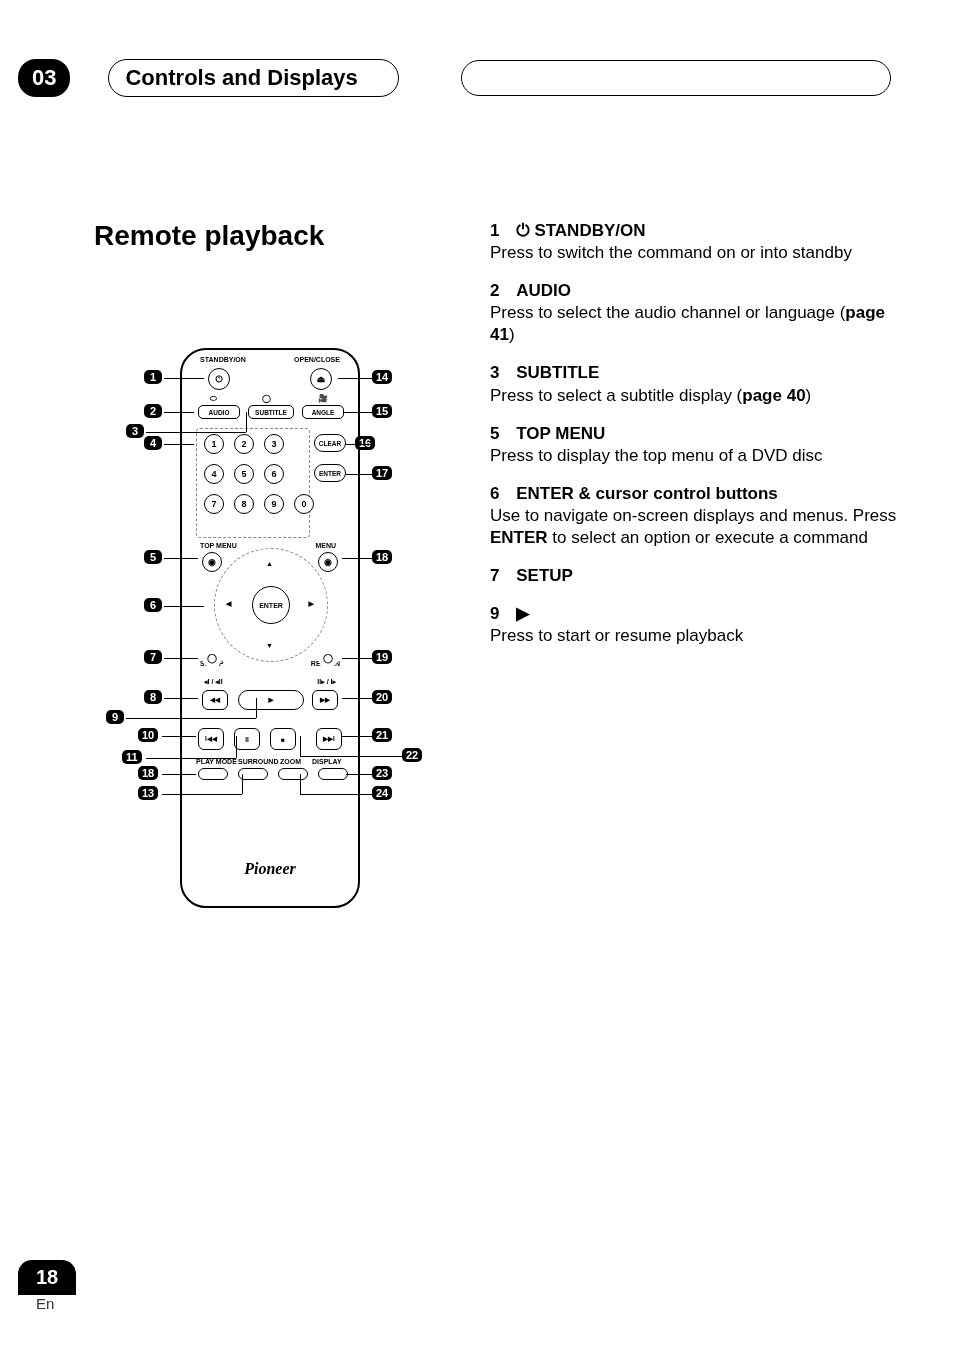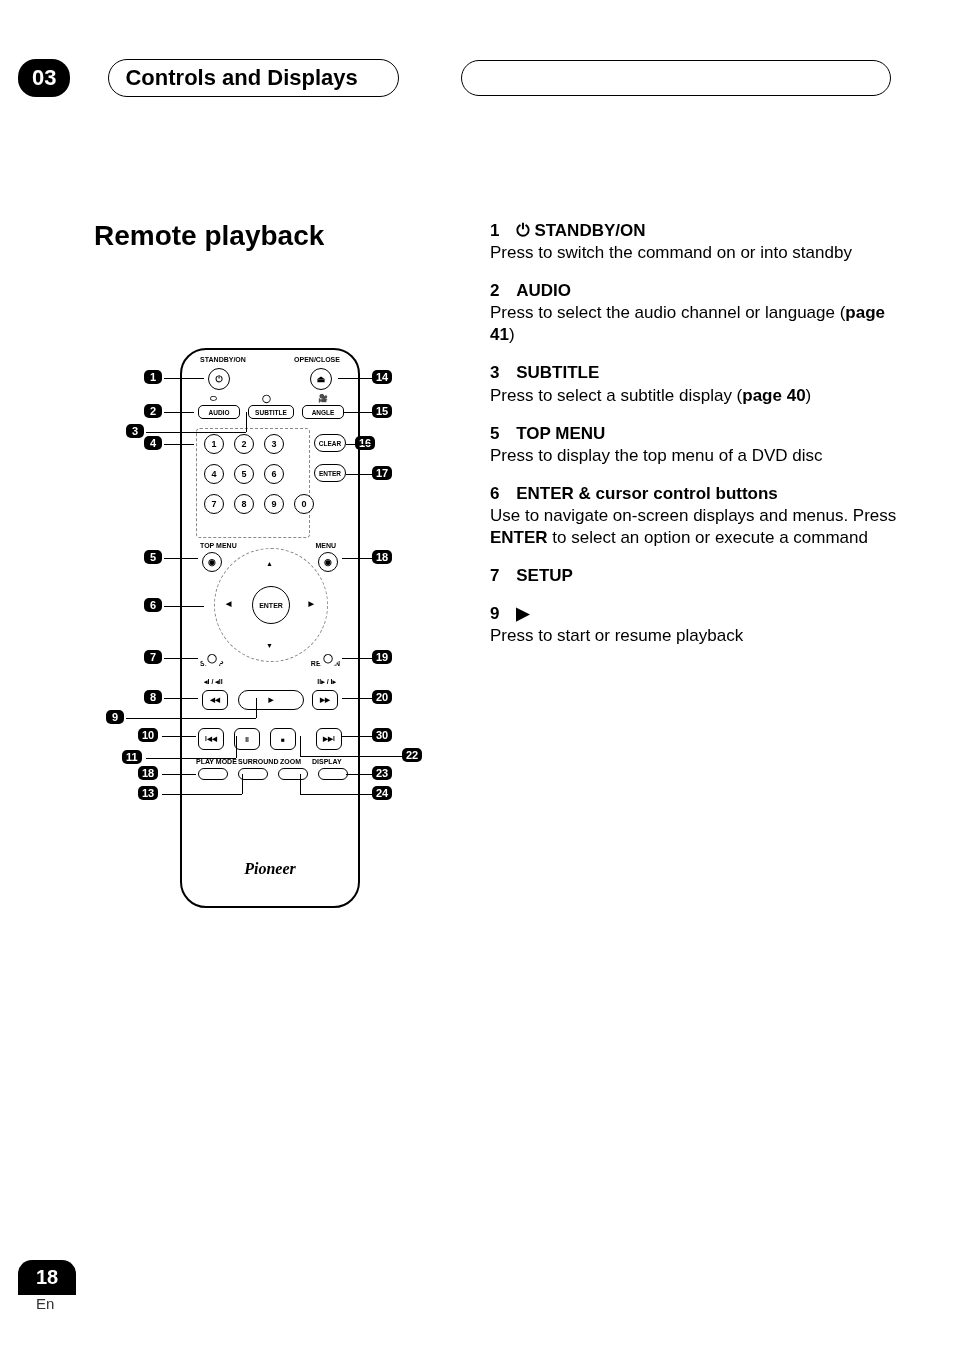--- a/index.html
+++ b/index.html
@@ -323,21 +323,21 @@
 
   <div class="callout" style="top:250px; left:252px;">18</div>
   <div class="leader" style="top:258px; left:222px; width:30px;"></div>
 
   <div class="callout" style="top:350px; left:252px;">19</div>
   <div class="leader" style="top:358px; left:222px; width:30px;"></div>
 
   <div class="callout" style="top:390px; left:252px;">20</div>
   <div class="leader" style="top:398px; left:222px; width:30px;"></div>
 
-  <div class="callout" style="top:428px; left:252px;">30</div>
+  <div class="callout" style="top:428px; left:252px;">21</div>
   <div class="leader" style="top:436px; left:222px; width:30px;"></div>
 
   <div class="callout" style="top:448px; left:282px;text-align:right;">22</div>
   <div class="leader" style="top:456px; left:180px; width:102px;"></div>
   <div class="leader-v" style="top:436px; left:180px; height:20px;"></div>
 
   <div class="callout" style="top:466px; left:252px;">23</div>
   <div class="leader" style="top:474px; left:226px; width:26px;"></div>
 
   <div class="callout" style="top:486px; left:252px;">24</div>

